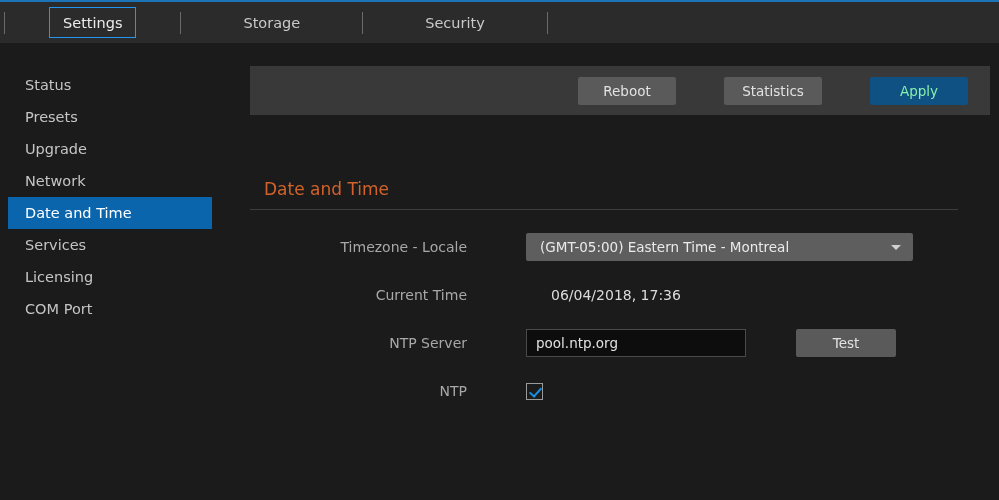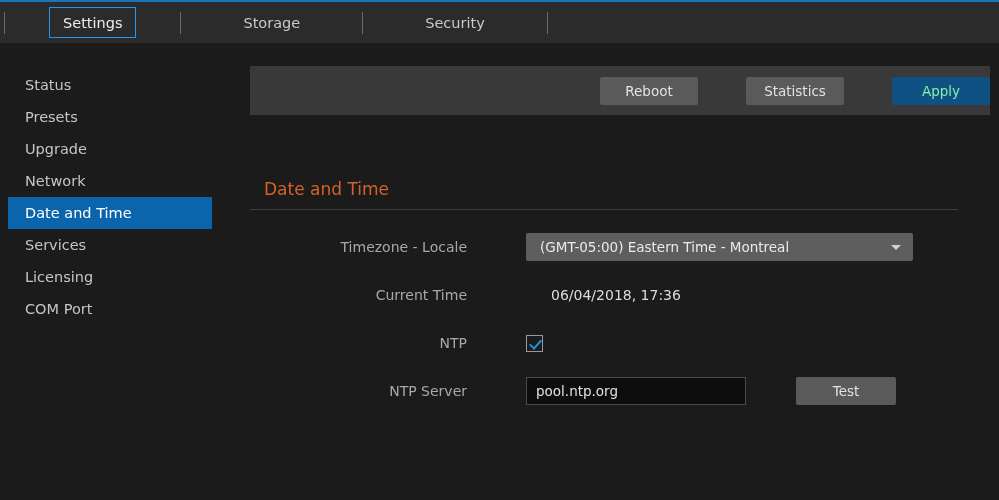--- a/index.html
+++ b/index.html
@@ -74,20 +74,21 @@
     position: absolute; top: 43px; left: 232px;
     width: 767px; height: 457px;
     background: #1b1b1b;
   }
 
   .toolbar {
     position: absolute; top: 23px; left: 18px;
     width: 740px; height: 49px;
     background: #393939;
     display: flex; align-items: center; justify-content: flex-end;
+    padding-right: 22px;
   }
   .btn {
     height: 28px;
     min-width: 98px;
     padding: 0 12px;
     margin-left: 8px;
     border: none; border-radius: 2px;
     background: #5a5a5a;
     color: #e2e2e2;
     font-family: inherit;
@@ -249,28 +250,28 @@
     </div>
 
     <div class="row">
       <div class="label">Current Time</div>
       <div class="field">
         <span class="value-text">06/04/2018, 17:36</span>
       </div>
     </div>
 
     <div class="row">
-      <div class="label">NTP</div>
-      <div class="field">
-        <div class="checkbox"></div>
-      </div>
-    </div>
-
-    <div class="row">
       <div class="label">NTP Server</div>
       <div class="field">
         <input class="text-input" type="text" value="pool.ntp.org" style="">
         <button class="btn test">Test</button>
       </div>
     </div>
 
+    <div class="row">
+      <div class="label">NTP</div>
+      <div class="field">
+        <div class="checkbox"></div>
+      </div>
+    </div>
+
   </div>
 </div>
 
 </body></html>

